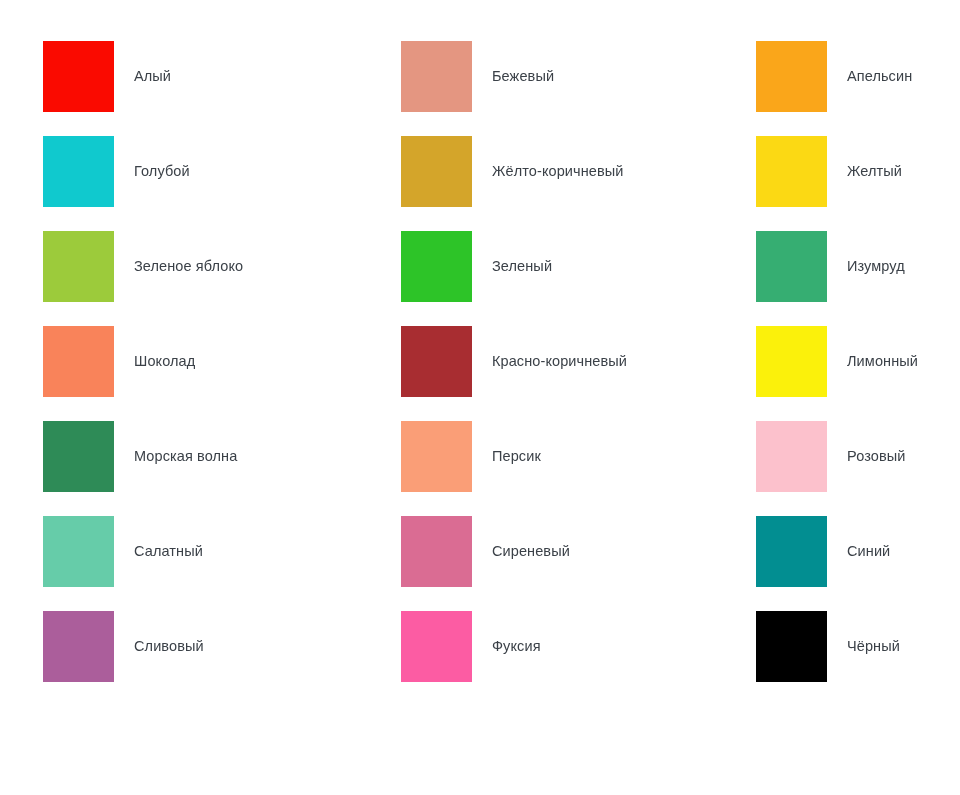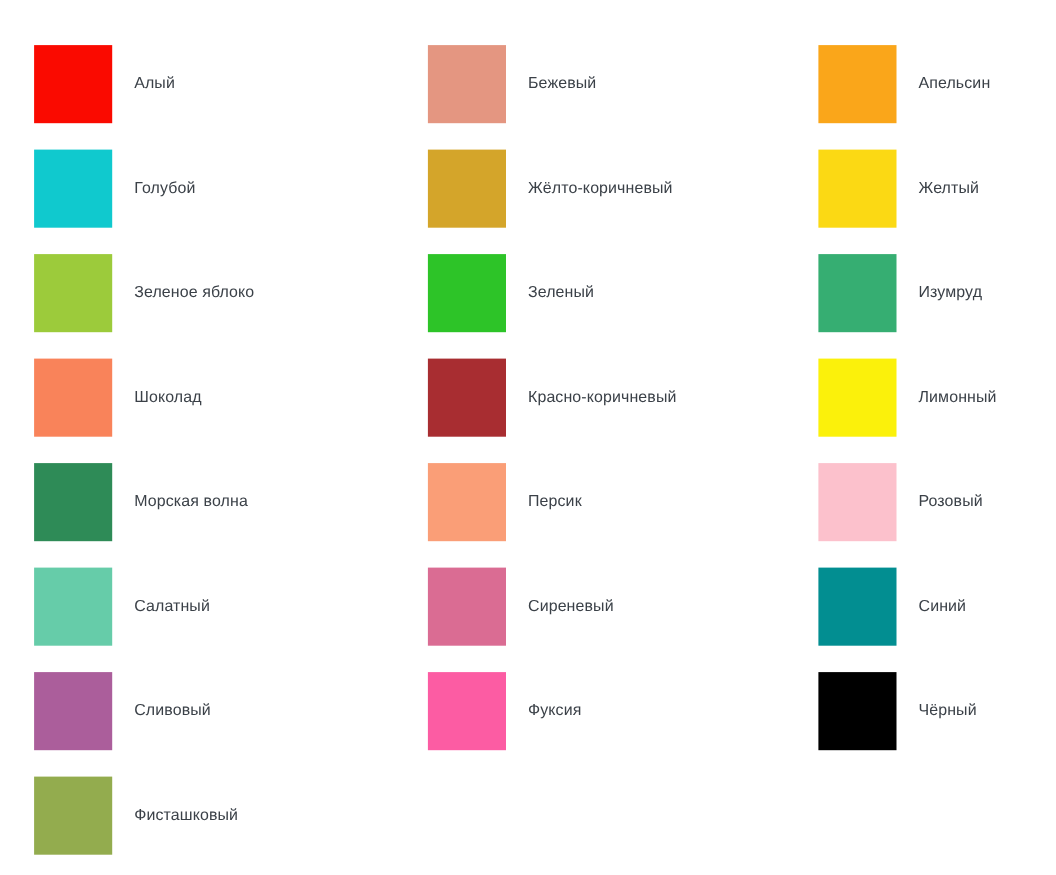--- a/index.html
+++ b/index.html
@@ -13,21 +13,21 @@
     background: #ffffff;
     font-family: "Liberation Sans", "DejaVu Sans", sans-serif;
     overflow: hidden;
   }
 
   #palette-grid {
     position: relative;
     width: 960px;
     height: 742px;
     box-sizing: border-box;
-    padding: 29px 0 0 4px;
+    padding: 29px 0 0 16px;
     display: grid;
     grid-template-columns: 358px 355px 247px;
     grid-auto-rows: 95px;
     align-content: start;
     justify-content: start;
   }
 
   .swatch-row {
     display: flex;
     flex-direction: row;
@@ -142,18 +142,14 @@
       <span class="swatch-label">Сливовый</span>
     </div>
     <div class="swatch-row col-2">
       <span class="swatch-chip" title="Фуксия" style="background-color: rgb(252, 92, 163);"></span>
       <span class="swatch-label">Фуксия</span>
     </div>
     <div class="swatch-row col-3">
       <span class="swatch-chip" title="Чёрный" style="background-color: rgb(0, 0, 0);"></span>
       <span class="swatch-label">Чёрный</span>
     </div>
-    <div class="swatch-row col-2">
-      <span class="swatch-chip" title="Фисташковый" style="background-color: rgb(147, 172, 78);"></span>
-      <span class="swatch-label">Фисташковый</span>
-    </div>
     <div class="swatch-row col-3 empty-cell"></div>
   </main>
 
 </body></html>

